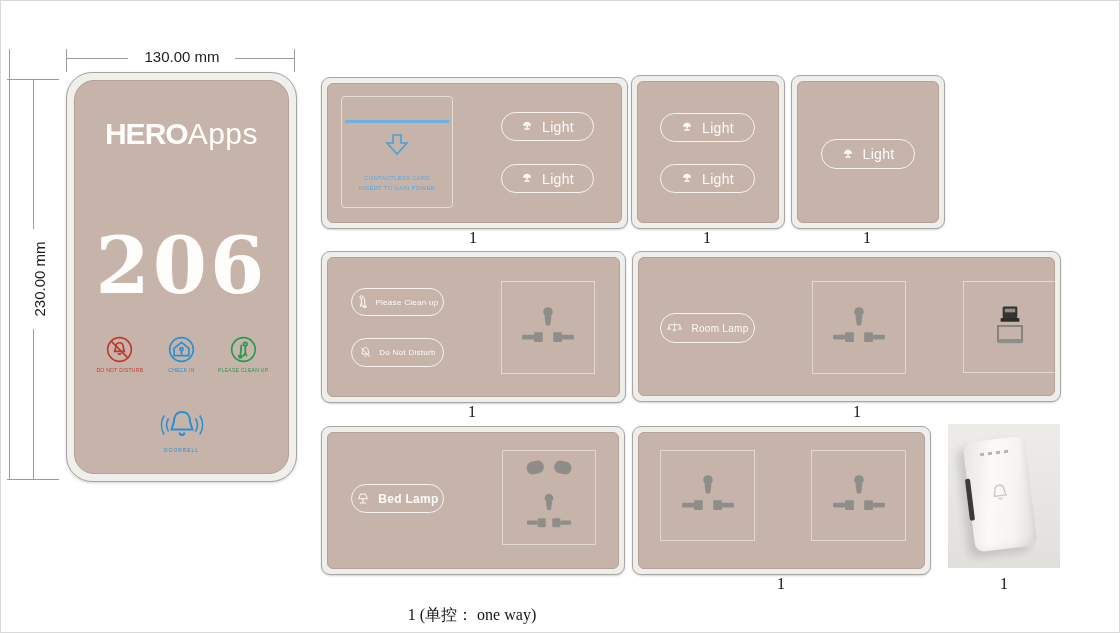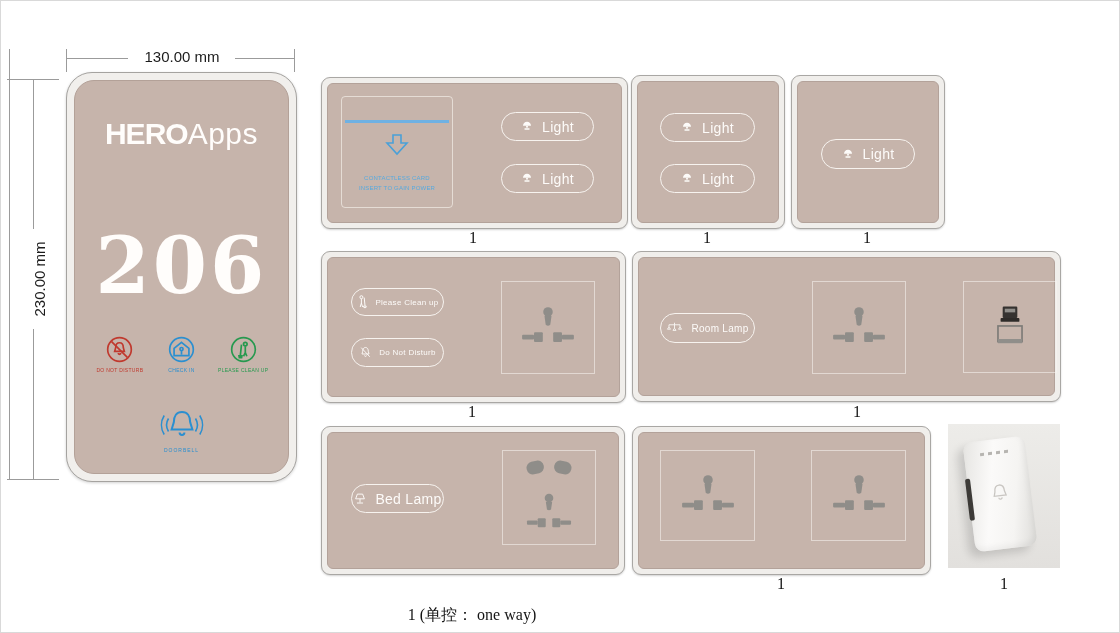--- a/index.html
+++ b/index.html
@@ -262,21 +262,21 @@
   <div class="cap" style="left:856px;top:402px;">1</div>
 
   <div class="pframe" style="left:320px;top:425px;width:302px;height:147px;">
     <div class="psurf"></div>
   </div>
   <div class="pill" style="left:350px;top:483px;width:91px;height:27px;gap:8px;">
     <svg width="14" height="14" viewBox="0 0 16 16" fill="none" stroke="#fdfbf9" stroke-width="1.1">
       <path d="M5 2.4 h6 l2 5.4 H3 Z"></path>
       <path d="M8 7.8 V12 M4.5 12.6 H11.5"></path>
     </svg>
-    <span class="plabel" style="font-size:14px;">Bed Lamp</span>
+    <span class="plabel" style="font-size:12px;font-weight:bold;">Bed Lamp</span>
   </div>
   <div class="sq" style="left:501px;top:449px;width:92px;height:93px;">
     <svg width="58" height="82" viewBox="0 0 56 80" fill="#8f8d89">
       <rect x="6" y="4" width="17" height="12.5" rx="6" transform="rotate(-12 14.5 10)"></rect>
       <rect x="33" y="4" width="17" height="12.5" rx="6" transform="rotate(12 41.5 10)"></rect>
       <circle cx="28" cy="40" r="4.2"></circle>
       <path d="M24.9 43.6 h6.2 l-1.1 7.6 q-2 1.6 -4 0 Z"></path>
       <rect x="6.5" y="62" width="10.5" height="4.2" rx="1"></rect>
       <rect x="17" y="59.8" width="7.8" height="8.8" rx="1"></rect>
       <rect x="31.2" y="59.8" width="7.8" height="8.8" rx="1"></rect>

